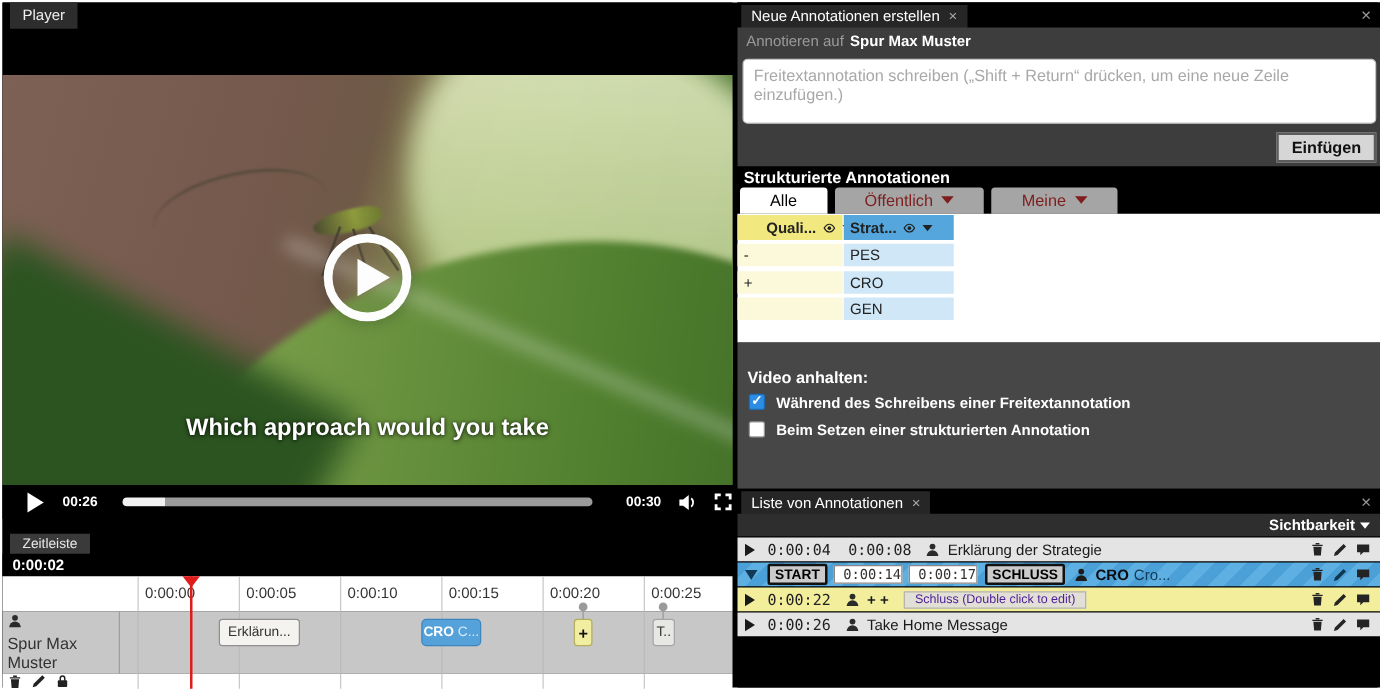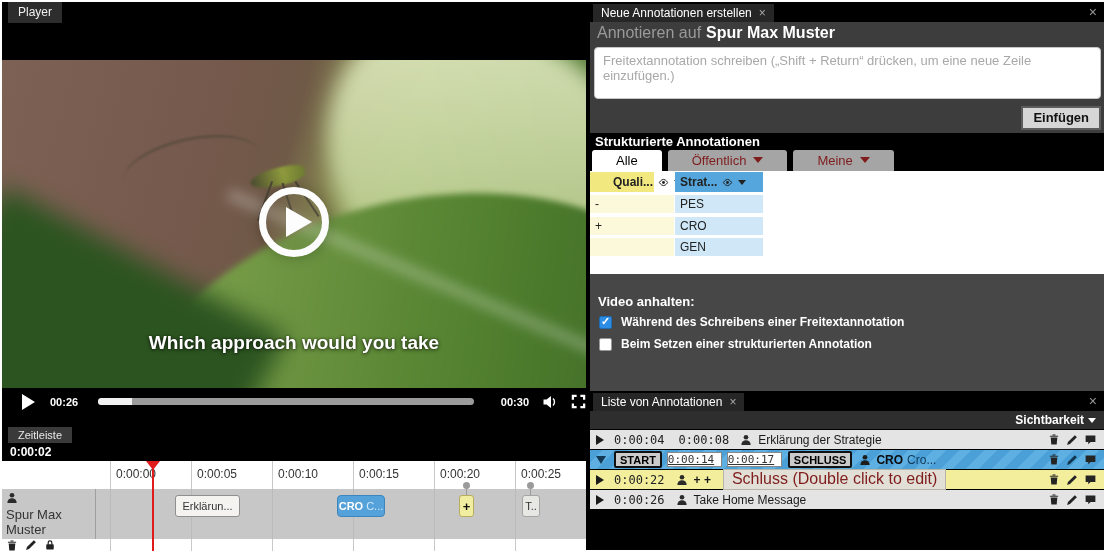--- a/index.html
+++ b/index.html
@@ -60,21 +60,21 @@
   .pt-dot { position:absolute; width:7px; height:7px; border-radius:50%; background:#9a9a9a; top:480px; }
   .pt-stem { position:absolute; width:1px; background:#9a9a9a; top:486px; height:8px; }
 
   
   .right { position:absolute; left:588px; top:0; width:514px; height:548px; background:#000; }
   .tabrow { position:relative; height:20px; background:#000; }
   .tab { position:absolute; left:3px; top:2px; padding:2px 8px 3px; background:#262626; color:#fff; font-size:12px; white-space:nowrap; }
   .tab .x { color:#aaa; margin-left:7px; font-size:12px; }
   .panel-x { position:absolute; right:7px; top:2px; color:#999; font-size:14px; }
 
-  .subhead { position:absolute; left:0; top:20px; width:514px; height:22px; background:#3d3d3d; display:flex; align-items:center; padding:0 7px; font-size:16px; }
+  .subhead { position:absolute; left:0; top:20px; width:514px; height:22px; background:#3d3d3d; display:flex; align-items:center; padding:0 7px; font-size:12px; }
   .subhead .muted { color:#9a9a9a; }
   .subhead .trackname { color:#fff; font-weight:bold; margin-left:5px; }
   .subhead .spacer { flex:1; }
   .subhead .hide { color:#fff; font-weight:bold; display:flex; align-items:center; gap:5px; }
 
   .formarea { position:absolute; left:0; top:42px; width:514px; height:89px; background:#3d3d3d; }
   .freetext { position:absolute; left:4px; top:3px; width:507px; height:52px; border:1px solid #c6c6c6; border-radius:4px; resize:none;
               font-family:"Liberation Sans",sans-serif; font-size:13px; color:#333; padding:5px 8px; background:#fff; }
   .freetext::placeholder { color:#a8a8a8; }
   .insert-btn { position:absolute; right:3px; top:62px; padding:2px 10px 3px; background:#d6d6d6; border:2px solid #5c5c5c;
@@ -84,49 +84,49 @@
   .struct-tabs { position:absolute; left:0px; top:148px; height:21px; display:flex; gap:6px; padding-left:2px; }
   .stab { padding:2px 24px 3px; font-size:13px; border-radius:3px 3px 0 0; display:flex; align-items:center; gap:7px; }
   .stab-active { background:#fff; color:#000; }
   .stab-gray { background:#a5a5a5; color:#7f1d1d; }
   .caret { width:0; height:0; border-left:5px solid transparent; border-right:5px solid transparent; border-top:6px solid currentColor; display:inline-block; }
   .caret.sm { border-left-width:4px; border-right-width:4px; border-top-width:5px; }
 
   .whitearea { position:absolute; left:0; top:169px; width:514px; height:103px; background:#fff; }
   .col-cell { position:absolute; font-size:12px; color:#222; padding:2px 5px; display:flex; align-items:center; }
   .hdr { font-weight:bold; height:20px; gap:4px; }
-  .hdr-quali { left:0; top:1px; width:64px; background:#f1e87f;padding-left:23px; }
+  .hdr-quali { left:0; top:1px; width:84px; background:#f1e87f;padding-left:23px; }
   .hdr-strat { left:85px; top:1px; width:88px; background:#54a6dd; }
   .cell-quali { left:0; width:84px; background:#fcf9da; height:18px; }
   .cell-strat { left:85px; width:88px; background:#cfe7f7; height:18px; }
 
   .darksec { position:absolute; left:0; top:272px; width:514px; height:117px; background:#474747; color:#fff; }
   .darksec .head { position:absolute; left:8px; top:20px; font-size:13px; font-weight:bold; }
-  .opt { position:absolute; left:9px; display:flex; align-items:center; gap:9px; font-size:12px; font-weight:600; }
+  .opt { position:absolute; left:9px; display:flex; align-items:flex-start; gap:9px; font-size:12px; font-weight:600; }
   .cb { width:13px; height:13px; border-radius:2px; flex:none; position:relative; }
   .cb-on { background:#2d8de4; border:1px solid #1d6cb4; }
   .cb-on::after { content:"✓"; position:absolute; left:1px; top:-2px; color:#fff; font-size:11px; font-weight:bold; }
   .cb-off { background:#fff; border:1px solid #999; }
 
   .list-tabrow { position:absolute; left:0; top:389px; width:514px; height:20px; }
   .vis-bar { position:absolute; left:0; top:409px; width:514px; height:18px; background:#2e2e2e; color:#fff; font-size:12px; font-weight:bold;
              display:flex; align-items:center; justify-content:flex-end; padding-right:8px; gap:4px; }
   .lrow { position:absolute; left:0; width:514px; height:19px; display:flex; align-items:center; font-size:12px; color:#1a1a1a; padding-left:6px; }
   .lrow .mono { font-family:"DejaVu Sans Mono",monospace; font-size:12px; color:#222; }
   .row-gray { background:#e4e4e4; }
   .row-blue { background:repeating-linear-gradient(135deg,#4ba0d8 0 9px,#5fb0e2 9px 18px); }
   .row-yellow { background:#f2ee9c; }
   .chev-r { width:0; height:0; border-left:8px solid #1a1a1a; border-top:5px solid transparent; border-bottom:5px solid transparent; }
   .chev-d { width:0; height:0; border-top:8px solid #123a57; border-left:5px solid transparent; border-right:5px solid transparent; }
   .row-icons { position:absolute; right:7px; top:3px; display:flex; gap:6px; color:#242424; align-items:center; }
   .se-btn { background:#cbcbcb; border:2px solid #111; font-family:"Liberation Sans",sans-serif; font-size:11px; font-weight:bold; color:#000;
             padding:0 4px; height:17px; border-radius:2px; }
   .time-input { width:55px; height:15px; border:1px solid #888; background:#fff; font-family:"DejaVu Sans Mono",monospace; font-size:11px;
-                text-align:left; color:#333;text-decoration:underline; }
-  .tooltip-box { background:#e2dfd6; border:1px solid #b6b3a8; padding:0px 8px 1px; font-size:16px; color:#7f1d1d; margin-left:12px; white-space:nowrap; }
+                text-align:right; color:#333; }
+  .tooltip-box { background:#e2dfd6; border:1px solid #b6b3a8; padding:0px 8px 1px; font-size:10px; color:#4c1d95; margin-left:12px; white-space:nowrap; }
   .icon { display:inline-flex; }
   .icon svg { display:block; }
 </style>
 </head>
 <body>
 
 <div class="screen">
 
   <div class="left">
     <div class="player-tab">Player</div>

